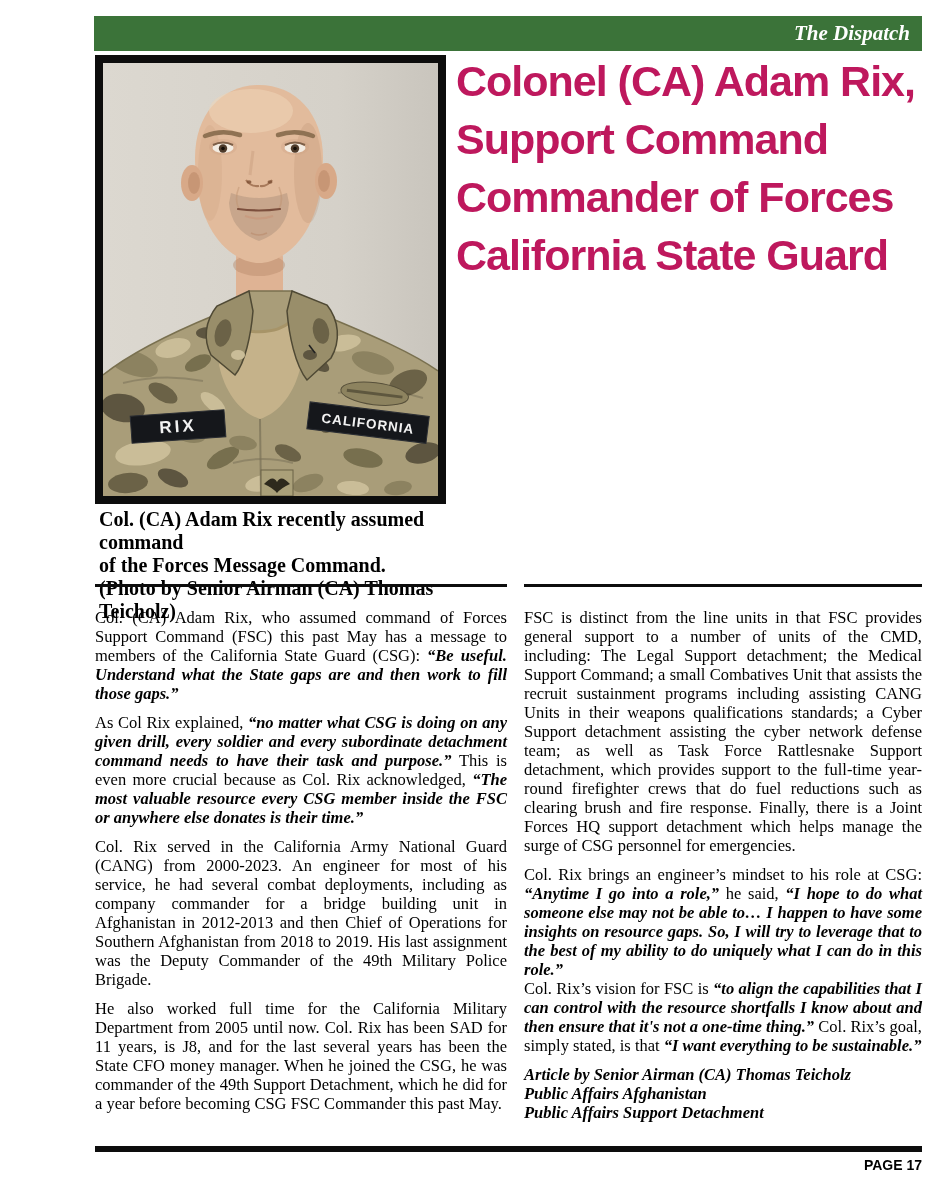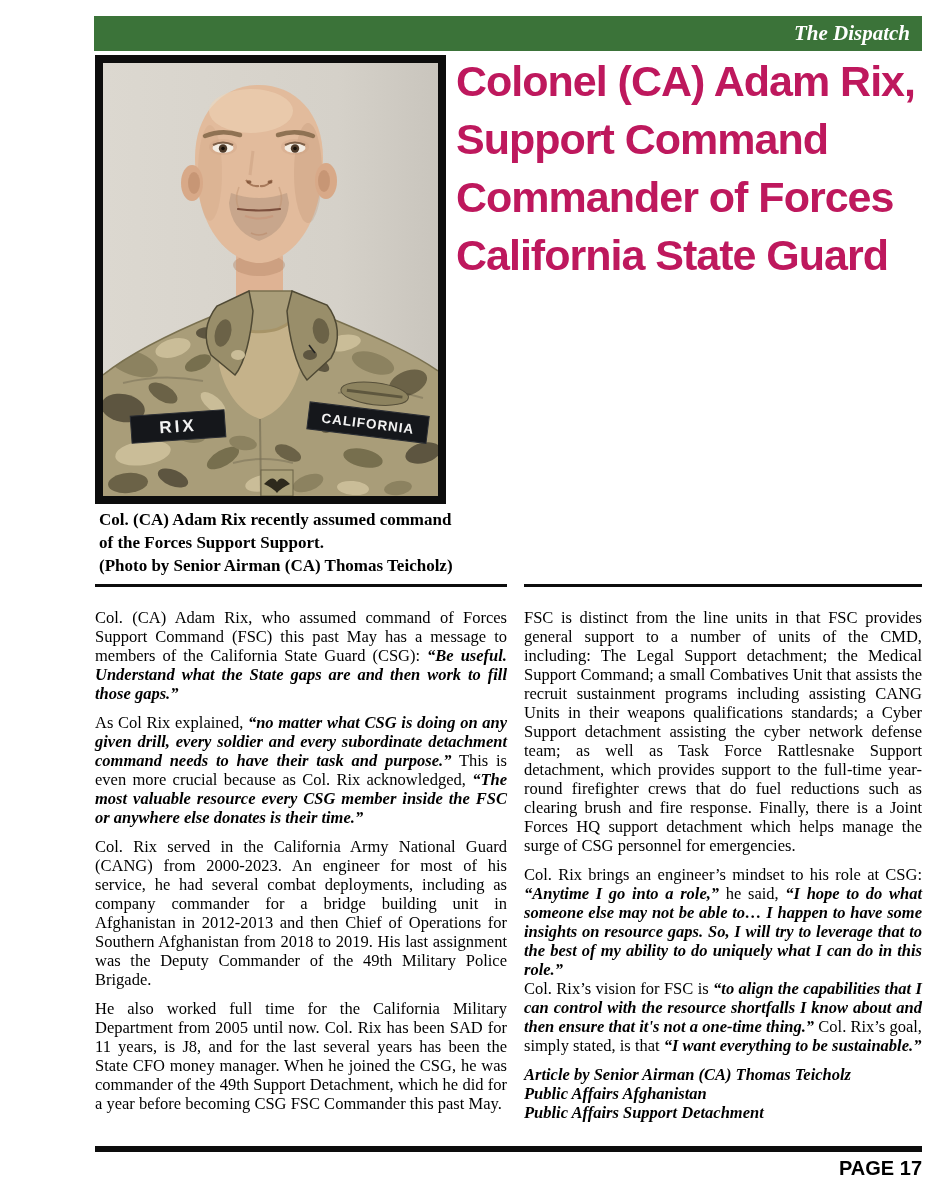--- a/index.html
+++ b/index.html
@@ -18,41 +18,41 @@
     border:8px solid #0d0d0d; box-sizing:border-box; background:#d6d2ca;
   }
   .photo-frame svg { display:block; }
   .headline {
     position:absolute; left:410px; top:52px; width:512px; margin:0;
     font-family:"Liberation Sans", sans-serif; font-weight:bold;
     font-size:43px; line-height:58px; letter-spacing:-1px; color:#be185d;
   }
   .caption {
     position:absolute; left:53px; top:508px; width:410px;
-    font-weight:bold; font-size:17px; line-height:23px;
+    font-weight:bold; font-size:20px; line-height:23px;
   }
   .caption .credit { }
   .rule { position:absolute; top:584px; height:3px; background:#0d0d0d; }
   .rule-left  { left:49px;  width:412px; }
   .rule-right { left:478px; width:398px; }
   .col {
     position:absolute; top:608px; font-size:16.5px; line-height:19px;
     text-align:justify;
   }
   .col-left  { left:49px;  width:412px; }
   .col-right { left:478px; width:398px; }
   .col p { margin:0 0 10px 0; }
   .bi { font-weight:bold; font-style:italic; }
   .byline { font-weight:bold; font-style:italic; text-align:left; margin-top:2px; }
   .bottom-rule {
     position:absolute; left:49px; top:1146px; width:827px; height:6px; background:#0d0d0d;
   }
   .page-number {
     position:absolute; left:49px; top:1157px; width:827px; text-align:right;
-    font-family:"Liberation Sans", sans-serif; font-weight:bold; font-size:20px;
+    font-family:"Liberation Sans", sans-serif; font-weight:bold; font-size:14px;
   }
 </style>
 </head>
 <body>
 
 <div class="page">
 
   <div class="banner">
     <span>The Dispatch</span>
   </div>
@@ -177,21 +177,21 @@
 
   <h1 class="headline">
     <div>Colonel (CA) Adam Rix,</div>
     <div>Support Command</div>
     <div>Commander of Forces</div>
     <div>California State Guard</div>
   </h1>
 
   <div class="caption">
     <div>Col. (CA) Adam Rix recently assumed command</div>
-    <div>of the Forces Support Support.</div>
+    <div>of the Forces Message Command.</div>
     <div class="credit">(Photo by Senior Airman (CA) Thomas Teicholz)</div>
   </div>
 
   <div class="rule rule-left"></div>
   <div class="rule rule-right"></div>
 
   <div class="col col-left">
     <p><span>Col. (CA) Adam Rix, who assumed command of Forces Support Command (FSC) this past May has a message to members of the California State Guard (CSG): </span><span class="bi">“Be useful. Understand what the State gaps are and then work to fill those gaps.”</span></p>
     <p><span>As Col Rix explained, </span><span class="bi">“no matter what CSG is doing on any given drill, every soldier and every subordinate detachment command needs to have their task and purpose.”</span><span> This is even more crucial because as Col. Rix acknowledged, </span><span class="bi">“The most valuable resource every CSG member inside the FSC or anywhere else donates is their time.”</span></p>
     <p><span>Col. Rix served in the California Army National Guard (CANG) from 2000-2023. An engineer for most of his service, he had several combat deployments, including as company commander for a bridge building unit in Afghanistan in 2012-2013 and then Chief of Operations for Southern Afghanistan from 2018 to 2019. His last assignment was the Deputy Commander of the 49th Military Police Brigade.</span></p>

